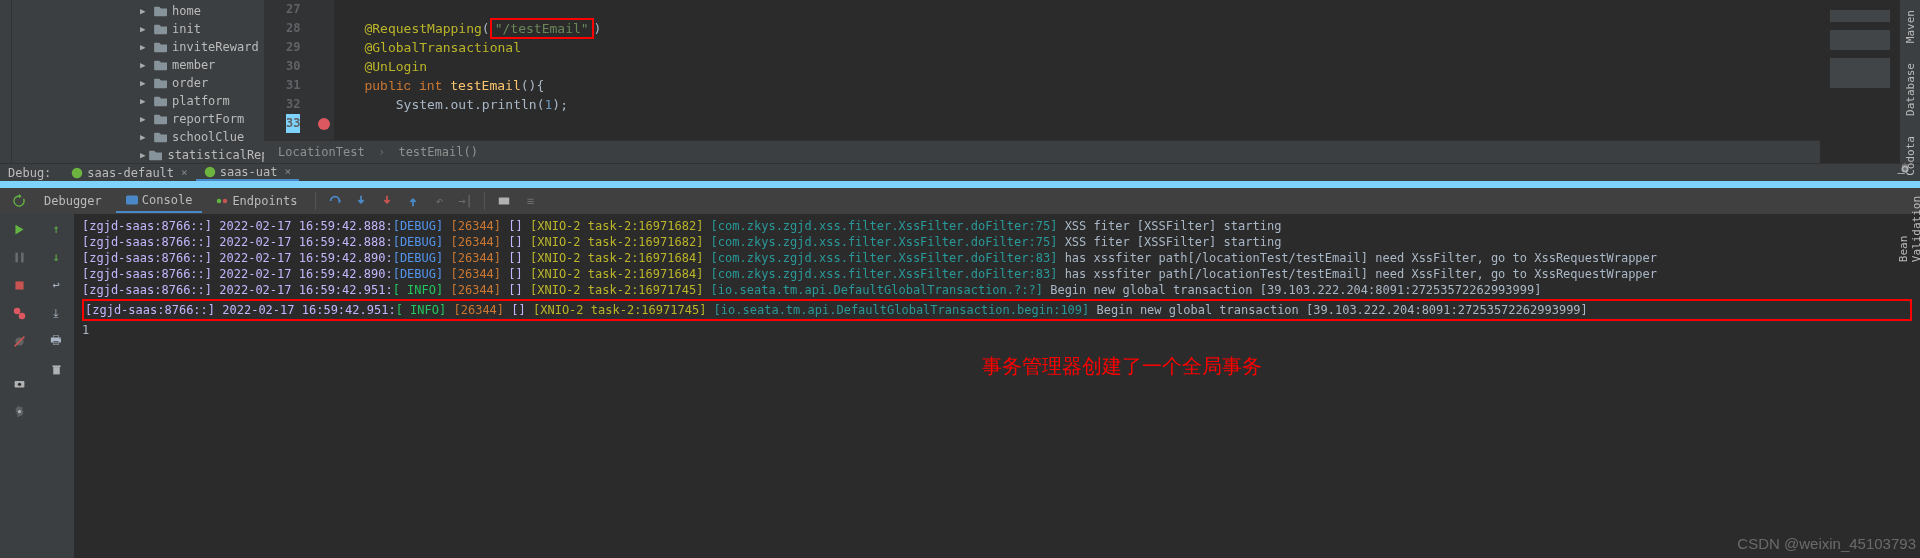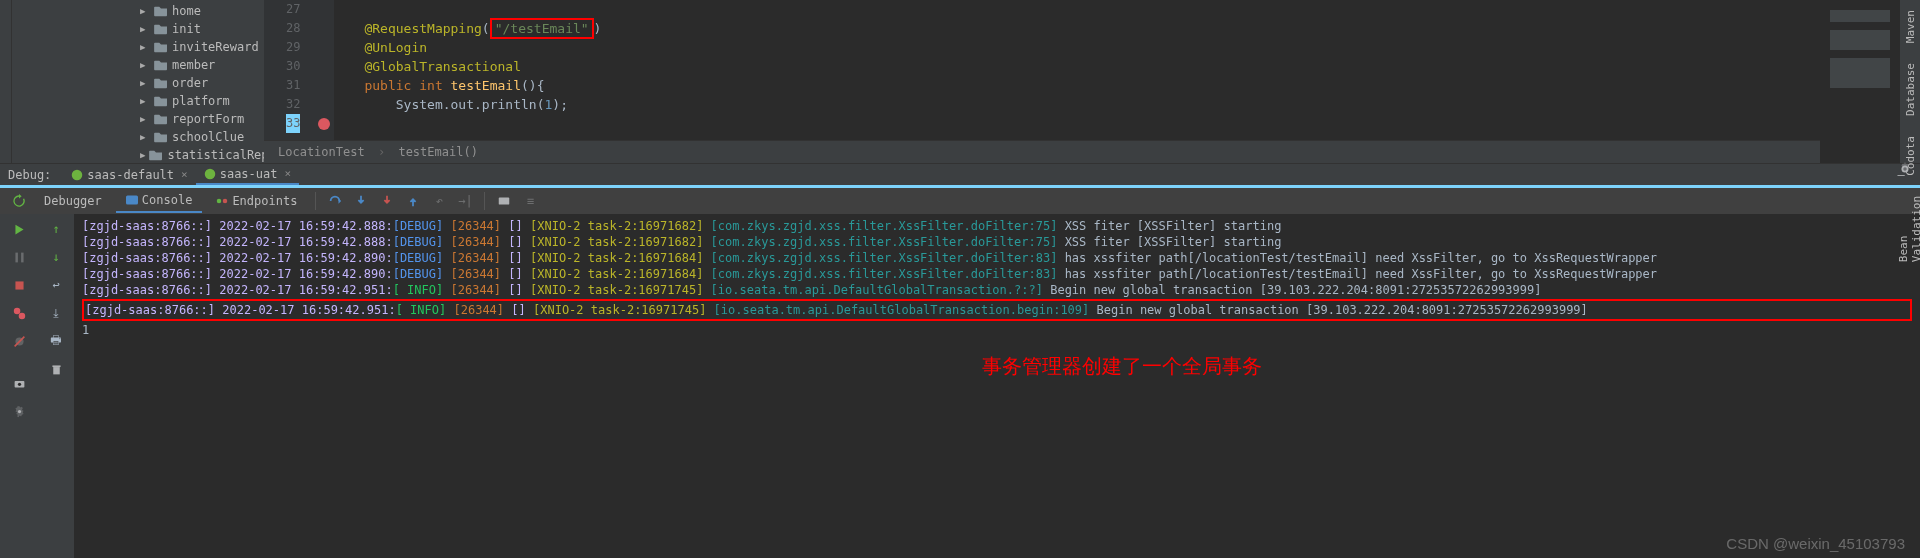--- a/index.html
+++ b/index.html
@@ -64,20 +64,21 @@
       display: flex;
       overflow: hidden;
     }
     .line-numbers {
       background: #313335;
       padding: 0 14px 0 22px;
       text-align: right;
       color: #606366;
       font-size: 12px;
       line-height: 19px;
+      font-weight: bold;
     }
     .gutter-marks {
       background: #313335;
       width: 20px;
       line-height: 19px;
     }
     .gutter-mark-row {
       height: 19px;
       display: flex;
       align-items: center;
@@ -91,21 +92,21 @@
     }
     .code-lines {
       flex: 1;
       padding-left: 30px;
       line-height: 19px;
       font-size: 13px;
     }
     .code-line { height: 19px; white-space: pre; }
     .hl-line { background: #3a5680; margin-left: -30px; padding-left: 30px; }
     .k-annotation { color: #bbb529; }
-    .k-keyword { color: #cc7832; }
+    .k-keyword { color: #cc7832; font-family: Liberation Mono, monospace; }
     .k-string { color: #6a8759; }
     .k-method { color: #ffc66d; }
     .k-num { color: #6897bb; }
     .red-box { border: 2px solid #ff0000; padding: 1px 3px; }
     .breadcrumb {
       background: #3c3f41;
       padding: 4px 14px;
       font-size: 12px;
       color: #909090;
       border-top: 1px solid #323232;
@@ -144,21 +145,21 @@
       display: flex;
       flex-direction: column;
       border-top: 1px solid #323232;
     }
     .debug-header {
       background: #3c3f41;
       display: flex;
       align-items: center;
       height: 24px;
       padding: 0 8px;
-      border-bottom: 3px solid #7dd3fc;
+      border-bottom: 7px solid #7dd3fc;
     }
     .debug-label { color: #bbbbbb; margin-right: 12px; }
     .debug-tab {
       display: flex;
       align-items: center;
       padding: 0 8px;
       height: 100%;
       color: #bbbbbb;
       gap: 4px;
     }
@@ -244,21 +245,21 @@
     .red-annotation {
       color: #ff0000;
       font-family: 'SimHei', sans-serif;
       font-size: 20px;
       margin-left: 900px;
       margin-top: 20px;
     }
     .watermark {
       position: absolute;
       bottom: 6px;
-      right: 15px;
+      right: 4px;
       color: rgba(200,200,200,0.4);
       font-family: sans-serif;
       font-size: 15px;
     }
     .settings-icon {
       position: absolute;
       right: 4px;
       top: 158px;
     }
   </style>
@@ -372,22 +373,22 @@
           <div class="gutter-mark-row"></div>
           <div class="gutter-mark-row"></div>
           <div class="gutter-mark-row"></div>
           <div class="gutter-mark-row">
             <div class="bp-icon"></div>
           </div>
         </div>
       <div class="code-lines" id="code-lines">
           <div class="code-line"></div>
           <div class="code-line"><span class="k-annotation">@RequestMapping</span><span class="">(</span><span class="red-box"><span class="k-string">"/testEmail"</span></span><span class="">)</span></div>
+          <div class="code-line"><span class="k-annotation">@GlobalTransactional</span></div>
           <div class="code-line"><span class="k-annotation">@UnLogin</span></div>
-          <div class="code-line"><span class="k-annotation">@GlobalTransactional</span></div>
           <div class="code-line"><span class="k-keyword">public int </span><span class="k-method">testEmail</span><span class="">(){</span></div>
           <div class="code-line"><span class="">    System.out.</span><span class="">println</span><span class="">(</span><span class="k-num">1</span><span class="">);</span></div>
         </div>
     </div>
     <div class="breadcrumb">
       <span>LocationTest</span>
       <span class="bc-sep">›</span>
       <span>testEmail()</span>
     </div>
   </div>

